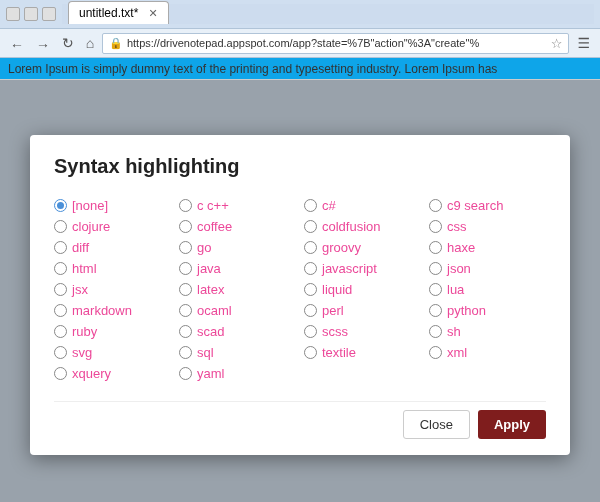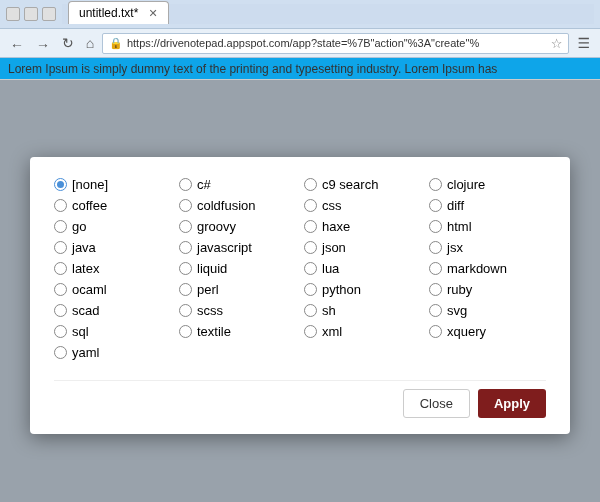--- a/index.html
+++ b/index.html
@@ -24,21 +24,21 @@
     .star-icon { color: #888; font-size: 13px; }
     .page-strip { background: #0ea5e9; border-bottom: 1px solid #ccc; padding: 2px 8px; font-size: 12px; color: #333; white-space: nowrap; overflow: hidden; height: 22px; line-height: 18px; }
 
     
     .modal-overlay { background: rgba(0,0,0,0.3); width: 600px; height: 430px; display: flex; align-items: center; justify-content: center; position: relative; }
     .modal { background: white; border-radius: 4px; box-shadow: 0 4px 20px rgba(0,0,0,0.4); width: 540px; padding: 20px 24px 16px 24px; }
     .modal-title { font-size: 20px; font-weight: bold; color: #222; margin-bottom: 20px; }
 
     
     .radio-grid { display: grid; grid-template-columns: repeat(4, 1fr); gap: 6px 8px; margin-bottom: 20px; }
-    .radio-item { display: flex; align-items: center; gap: 5px; font-size: 13px; color: #000000; }
+    .radio-item { display: flex; align-items: center; gap: 5px; font-size: 13px; color: #ec4899; }
     .radio-circle { width: 13px; height: 13px; border-radius: 50%; border: 1.5px solid #888; background: white; flex-shrink: 0; display: flex; align-items: center; justify-content: center; cursor: pointer; }
     .radio-circle.selected { border-color: #4a90d9; }
     .radio-circle.selected::after { content: ''; width: 7px; height: 7px; border-radius: 50%; background: #4a90d9; }
 
     
     .modal-footer { display: flex; justify-content: flex-end; gap: 8px; padding-top: 8px; border-top: 1px solid #eee; }
     .btn-close-modal { background: white; border: 1px solid #ccc; border-radius: 3px; padding: 6px 16px; font-size: 13px; cursor: pointer; color: #333; }
     .btn-apply { background: #7f1d1d; border: none; border-radius: 3px; padding: 6px 16px; font-size: 13px; cursor: pointer; color: white; font-weight: bold; }
   </style>
 </head>
@@ -70,29 +70,34 @@
       <span class="star-icon">☆</span>
     </div>
     <button class="nav-btn">☰</button>
   </div>
 
   <div class="page-strip">Lorem Ipsum is simply dummy text of the printing and typesetting industry. Lorem Ipsum has</div>
 </div>
 
 <div class="modal-overlay">
   <div class="modal">
+    <div class="modal-title">Syntax highlighting</div>
 
     <div class="radio-grid" id="radio-grid">
 
     <div class="radio-item">
           <div class="radio-circle selected"></div>
           <span>[none]</span>
         </div>
         <div class="radio-item">
           <div class="radio-circle"></div>
+          <span>c c++</span>
+        </div>
+        <div class="radio-item">
+          <div class="radio-circle"></div>
           <span>c#</span>
         </div>
         <div class="radio-item">
           <div class="radio-circle"></div>
           <span>c9 search</span>
         </div>
         <div class="radio-item">
           <div class="radio-circle"></div>
           <span>clojure</span>
         </div>

